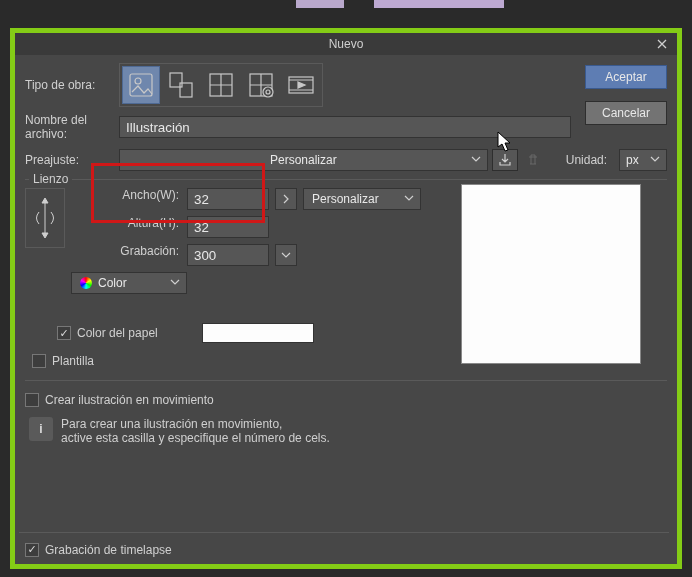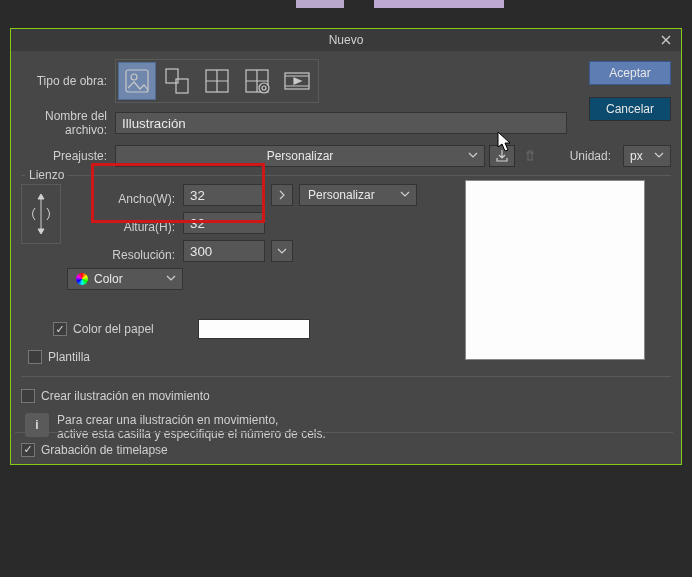--- a/index.html
+++ b/index.html
@@ -19,47 +19,47 @@
     top: 0; left: 0; right: 0; height: 8px;
     background: #2a2a2a;
   }
   .top-accent-1 { position: absolute; top: 0; left: 296px; width: 48px; height: 8px; background: #b9a8cc; }
   .top-accent-2 { position: absolute; top: 0; left: 374px; width: 130px; height: 8px; background: #bda9d2; }
   .dialog {
     position: absolute;
     top: 28px;
     left: 10px;
     width: 672px;
-    height: 437px;
+    height: 541px;
     background: #474747;
-    border: 1px solid #84cc16;
+    border: 5px solid #84cc16;
   }
   .titlebar {
     height: 22px;
     background: #3a3a3a;
     display: flex; align-items: center; justify-content: center;
     position: relative;
     color: #cfcfcf;
   }
   .close-x {
     position: absolute; right: 6px; top: 2px;
     width: 18px; height: 18px; display: flex; align-items: center; justify-content: center;
     cursor: pointer;
   }
   .close-x svg { width: 10px; height: 10px; }
   .content { padding: 10px 10px 6px 10px; position: relative; }
   .right-buttons { position: absolute; top: 10px; right: 10px; display: flex; flex-direction: column; gap: 12px; }
   .btn {
-    background: #0c4a6e; color: #e8e8e8; border: 1px solid #2e2e2e;
+    background: #737373; color: #e8e8e8; border: 1px solid #2e2e2e;
     padding: 4px 16px; min-width: 78px; text-align: center; font-size: 12px;
   }
   .btn.primary { background: #5e7db3; border-color: #3a5a8f; }
   .row { display: flex; align-items: center; margin-bottom: 8px; }
   .row.tall { height: 40px; }
-  .lbl { color: #d0d0d0; text-align: right; padding-right: 8px; }
+  .lbl { color: #d0d0d0; text-align: left; padding-right: 8px; }
   .tipo { width: 94px; }
   .worktype-bar { display: flex; gap: 2px; border: 1px solid #5a5a5a; padding: 2px; background: #474747; }
   .wt {
     width: 38px; height: 38px; display: flex; align-items: center; justify-content: center;
     border: 1px solid transparent;
   }
   .wt.active { background: #6f87ad; border-color: #4f6a94; }
   .wt svg { width: 30px; height: 30px; stroke: #c8c8c8; fill: none; stroke-width: 1.2; }
   .texti {
     background: #565656; border: 1px solid #333; color: #e8e8e8;
@@ -72,21 +72,21 @@
   }
   .select .caret { position: absolute; right: 6px; top: 50%; transform: translateY(-50%); }
   .fieldset {
     margin-top: 8px; border-top: 1px solid #5a5a5a; padding-top: 8px;
     position: relative;
   }
   .legend { position: absolute; top: -8px; left: 4px; background: #474747; padding: 0 4px; color: #cfcfcf; }
   .canvas-area { display: flex; gap: 6px; }
   .orient-box { width: 40px; height: 60px; border: 1px solid #5a5a5a; display: flex; align-items: center; justify-content: center; }
   .grid-left { display: flex; flex-direction: column; gap: 6px; }
-  .g-row { display: flex; align-items: flex-end; height: 22px; gap: 6px; }
+  .g-row { display: flex; align-items: flex-start; height: 22px; gap: 6px; }
   .g-lbl { width: 110px; text-align: right; color: #d0d0d0; padding-right: 2px; }
   .numbox { width: 82px; }
   .arrowbtn { width: 22px; height: 22px; display: flex; align-items: center; justify-content: center; border: 1px solid #333; background: #565656; }
   .sel-sml { width: 118px; justify-content: flex-start; padding-left: 8px; }
   .sel-sml .caret { right: 6px; }
   .preview {
     position: absolute; top: 4px; right: 26px;
     width: 180px; height: 180px; background: #fdfdfd; border: 1px solid #888;
   }
   .highlight-box {
@@ -242,21 +242,21 @@
               <span class="caret"><svg viewBox="0 0 10 10">
                     <path d="M1 3 L5 7 L9 3" stroke="#cfcfcf" fill="none" stroke-width="1.2"></path>
                   </svg></span>
             </div>
           </div>
           <div class="g-row">
             <div class="g-lbl">Altura(H):</div>
             <input class="texti numbox" value="32" style="">
           </div>
           <div class="g-row">
-            <div class="g-lbl">Resolución:</div>
+            <div class="g-lbl">Grabación:</div>
             <input class="texti numbox" value="300" style="">
             <div class="arrowbtn">
               <svg width="10" height="10" viewBox="0 0 10 10">
                   <path d="M1 3 L5 7 L9 3" stroke="#cfcfcf" fill="none" stroke-width="1.2"></path>
                 </svg>
             </div>
           </div>
           <div class="g-row">
             <div class="select sel-sml" style="width:116px">
               <span style="width:12px;height:12px;border-radius:50%;background:conic-gradient(red,yellow,lime,cyan,blue,magenta,red);margin-right:6px"></span>

